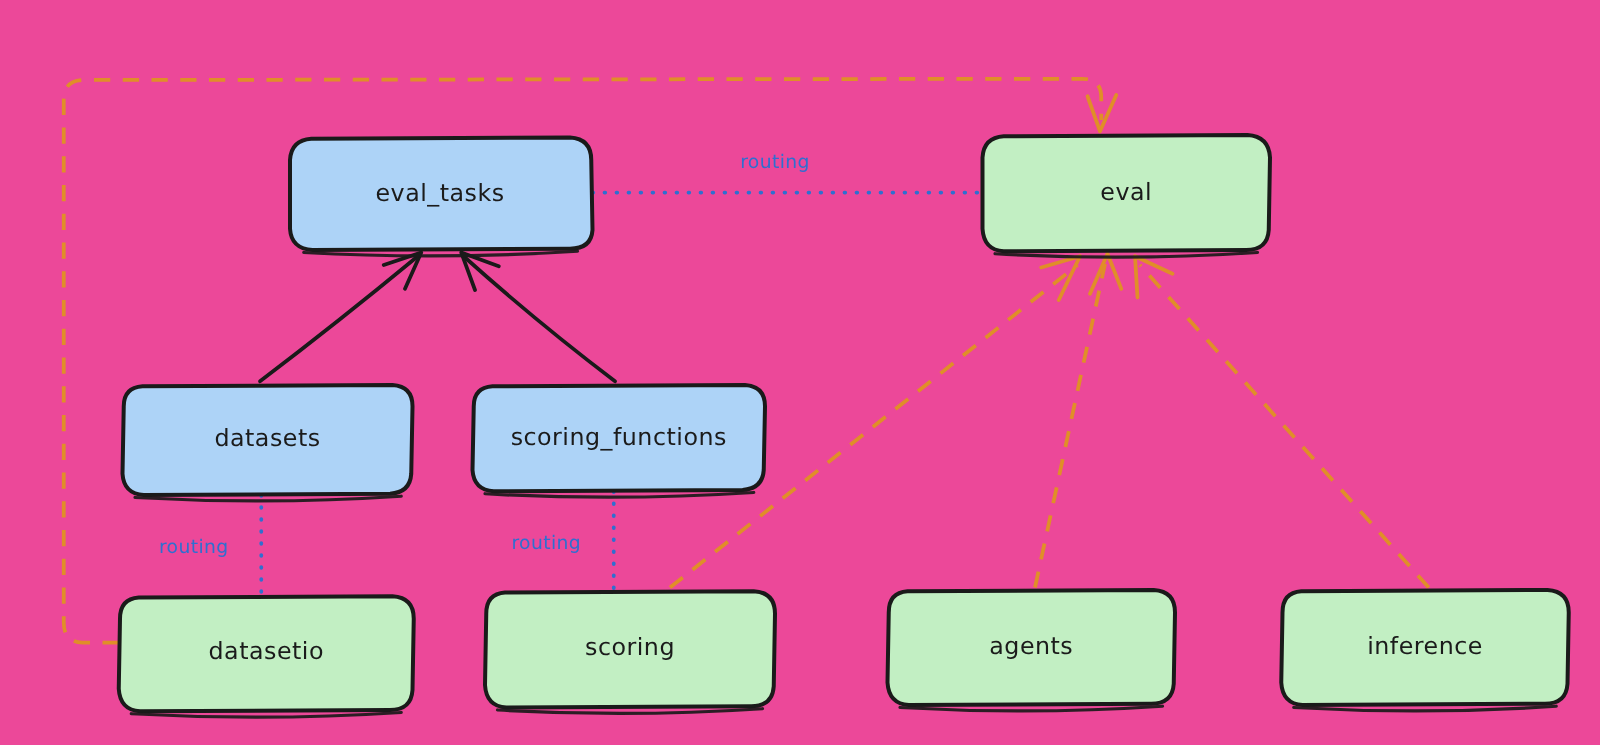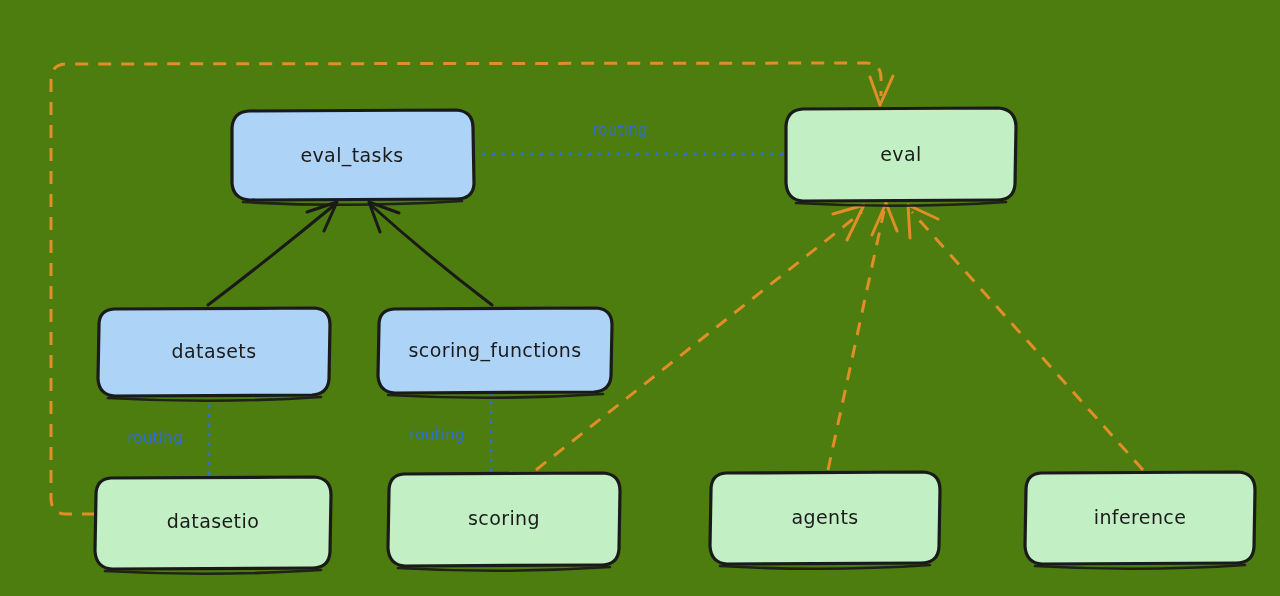--- a/index.html
+++ b/index.html
@@ -4,21 +4,21 @@
 <style>
   html, body {
     margin: 0;
     padding: 0;
     background: #ffffff;
   }
   #canvas {
     position: relative;
     width: 1280px;
     height: 596px;
-    background: #4d7c0f;
+    background: #ec4899;
     overflow: hidden;
     font-family: "DejaVu Sans", sans-serif;
   }
   #diagram-svg {
     position: absolute;
     left: 0;
     top: 0;
     width: 1280px;
     height: 596px;
   }

